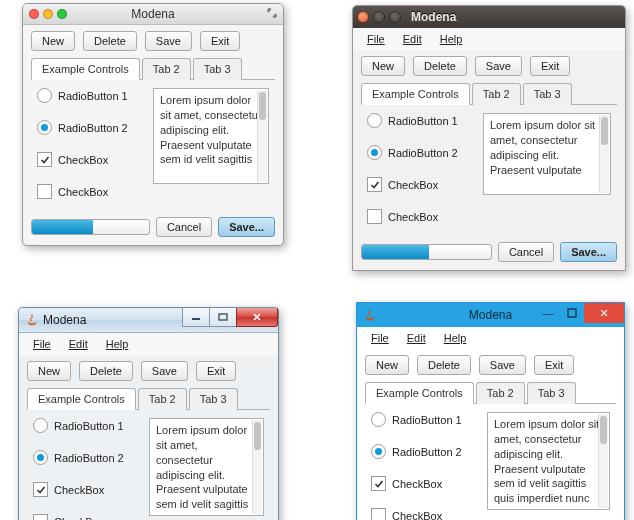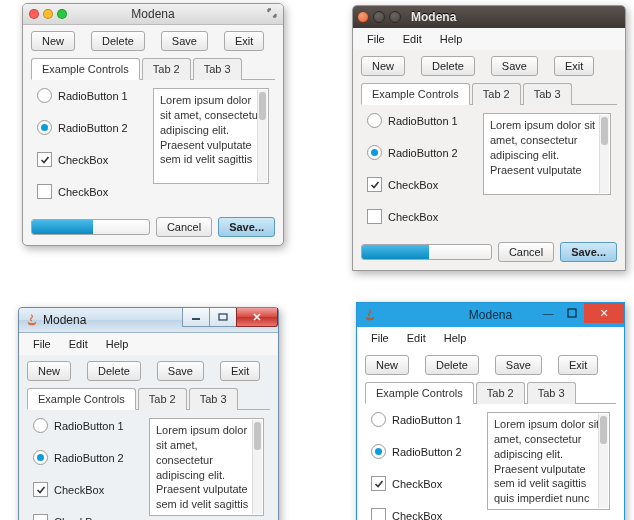--- a/index.html
+++ b/index.html
@@ -70,22 +70,22 @@
     height:24px;
     background:#27a2e3;
     display:flex; align-items:center; position:relative;
   }
   .win8-titlebar .title{ position:absolute; left:0; right:0; text-align:center; color:#0d2b3d; font-size:12px;}
   .win8-btns{ position:absolute; right:0; top:0; display:flex; height:20px;}
   .win8-btn{ width:24px; height:20px; display:flex; align-items:center; justify-content:center; color:#113344; font-size:11px;}
   .win8-btn.close{ background:#e04b3b; color:#fff; width:40px;}
   
   .menubar{ display:flex; gap:2px; padding:3px 6px; background:#f7f7f7;}
-  .menubar span{ padding:2px 8px;}
-  .toolbar{ display:flex; gap:16px; padding:6px 8px;text-align:right;}
+  .menubar span{ padding:2px 8px;text-decoration:underline;}
+  .toolbar{ display:flex; gap:8px; padding:6px 8px;text-align:right;}
   .btn{
     padding:3px 10px;
     border:1px solid #a9a9a9;
     background:linear-gradient(#fefefe,#e7e7e7);
     border-radius:3px;
     font-size:11px;
     color:#222;
   }
   .btn.primary{
     background:linear-gradient(#cfe9f7,#9fcdea);

